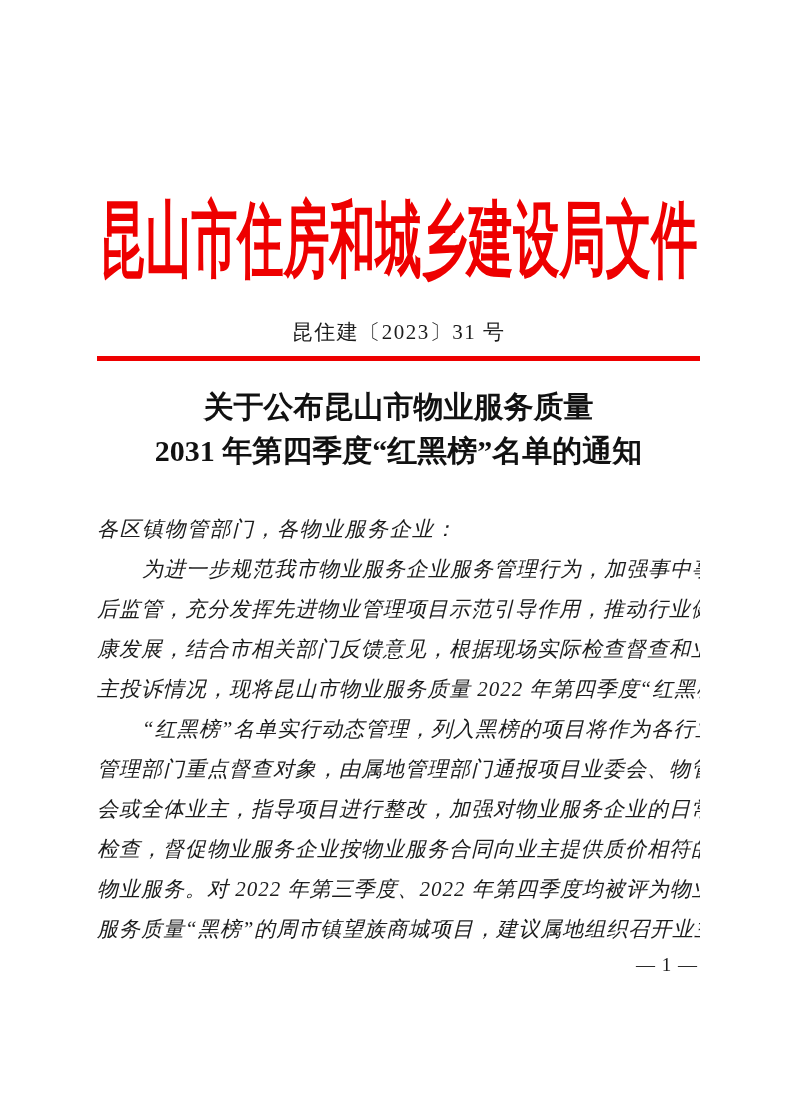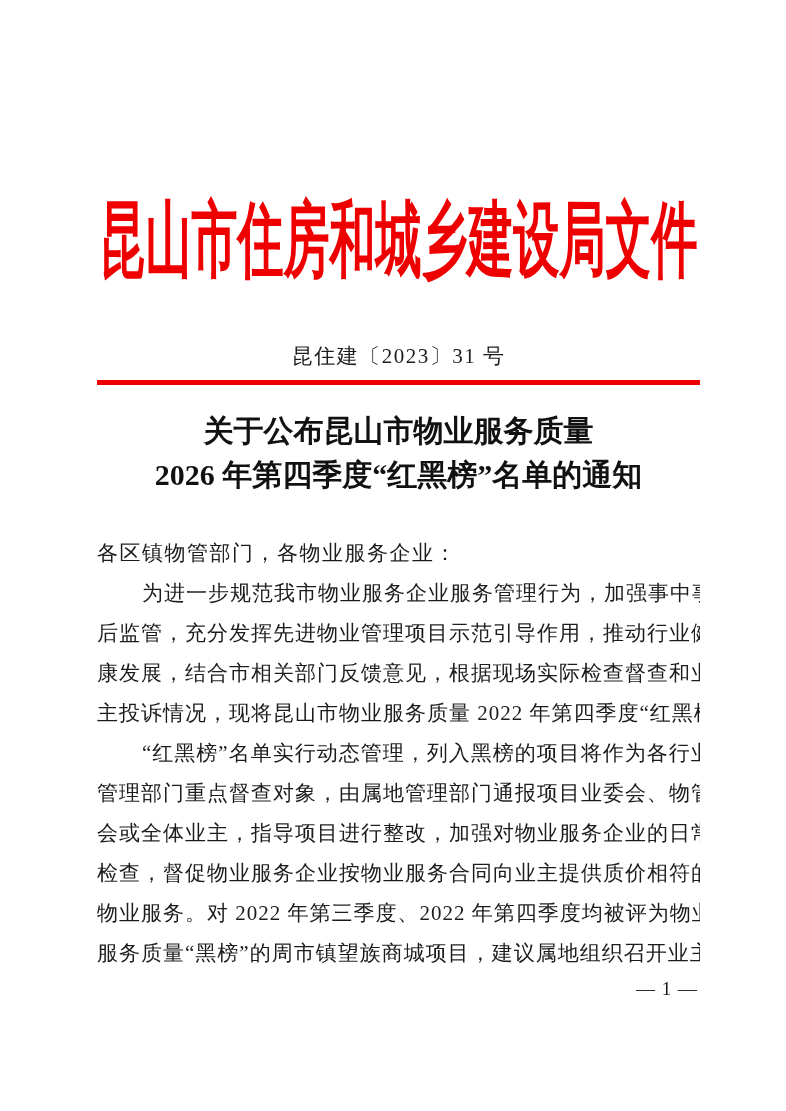--- a/index.html
+++ b/index.html
@@ -30,21 +30,21 @@
     font-size: 46px;
     font-weight: 900;
     color: var(--accent-red, #ee0000);
     white-space: nowrap;
     transform: scaleY(1.8);
     transform-origin: center;
     letter-spacing: 0px;
   }
   
   .doc-number {
-    margin-top: 56px;
+    margin-top: 32px;
     text-align: center;
     font-size: 21px;
     letter-spacing: 1.5px;
     line-height: 26px;
   }
   
   .red-rule {
     margin-top: 11px;
     height: 5px;
     background: var(--accent-red, #ee0000);
@@ -64,20 +64,21 @@
     font-size: 21px;
   }
   .line {
     height: 40px;
     line-height: 40px;
     letter-spacing: 1px;
     text-align: justify;
     text-align-last: justify;
     overflow: hidden;
     white-space: nowrap;
+    font-style: italic;
   }
   .line.indent { padding-left: 45px; }
   .line.no-justify {
     text-align: left;
     text-align-last: left;
     letter-spacing: 1.5px;
   }
   
   .page-num {
     margin-top: 6px;
@@ -97,21 +98,21 @@
     <div class="banner">
       <span class="banner-text">昆山市住房和城乡建设局文件</span>
     </div>
 
     <div class="doc-number">昆住建〔2023〕31 号</div>
 
     <div class="red-rule"></div>
 
     <div class="doc-title">
       <div>关于公布昆山市物业服务质量</div>
-      <div>2026 年第四季度“红黑榜”名单的通知</div>
+      <div>2031 年第四季度“红黑榜”名单的通知</div>
     </div>
 
     <div class="body-text">
       <div class="line no-justify">各区镇物管部门，各物业服务企业：</div>
       <div class="line indent">为进一步规范我市物业服务企业服务管理行为，加强事中事</div>
       <div class="line">后监管，充分发挥先进物业管理项目示范引导作用，推动行业健</div>
       <div class="line">康发展，结合市相关部门反馈意见，根据现场实际检查督查和业</div>
       <div class="line">主投诉情况，现将昆山市物业服务质量 2022 年第四季度“红黑榜”</div>
       <div class="line indent">“红黑榜”名单实行动态管理，列入黑榜的项目将作为各行业</div>
       <div class="line">管理部门重点督查对象，由属地管理部门通报项目业委会、物管</div>

